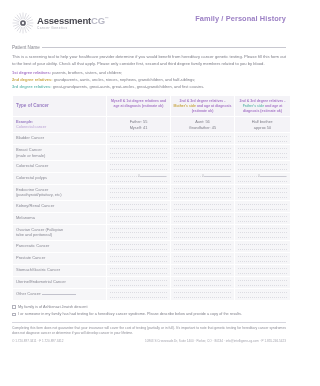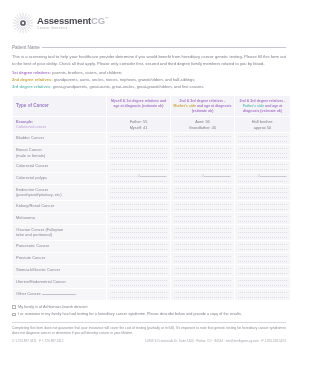--- a/index.html
+++ b/index.html
@@ -137,20 +137,21 @@
         <circle cx="20" cy="20" r="7.5" fill="#ffffff"></circle>
         <circle cx="20" cy="20" r="5.2" fill="#5f5f6a"></circle>
         <circle cx="20" cy="20" r="2.2" fill="#f2f2f5"></circle>
       </svg>
       <div class="brand-text">
         <div class="brand-name"><span class="dark">Assessment</span><span class="light">CG</span><span class="tm">™</span></div>
         <div class="brand-tag">Cancer Genetics</div>
       </div>
     </div>
     <div class="doc-title">
+      <div>Family / Personal History</div>
     </div>
   </div>
 
   <div class="patient-row">
     <span class="lbl">Patient Name</span>
     <span class="rule"></span>
   </div>
 
   <div class="intro">This is a screening tool to help your healthcare provider determine if you would benefit from hereditary cancer genetic testing. Please fill this form out to the best of your ability.  Check all that apply.  Please only consider first, second and third degree family members related to you by blood.</div>
 

